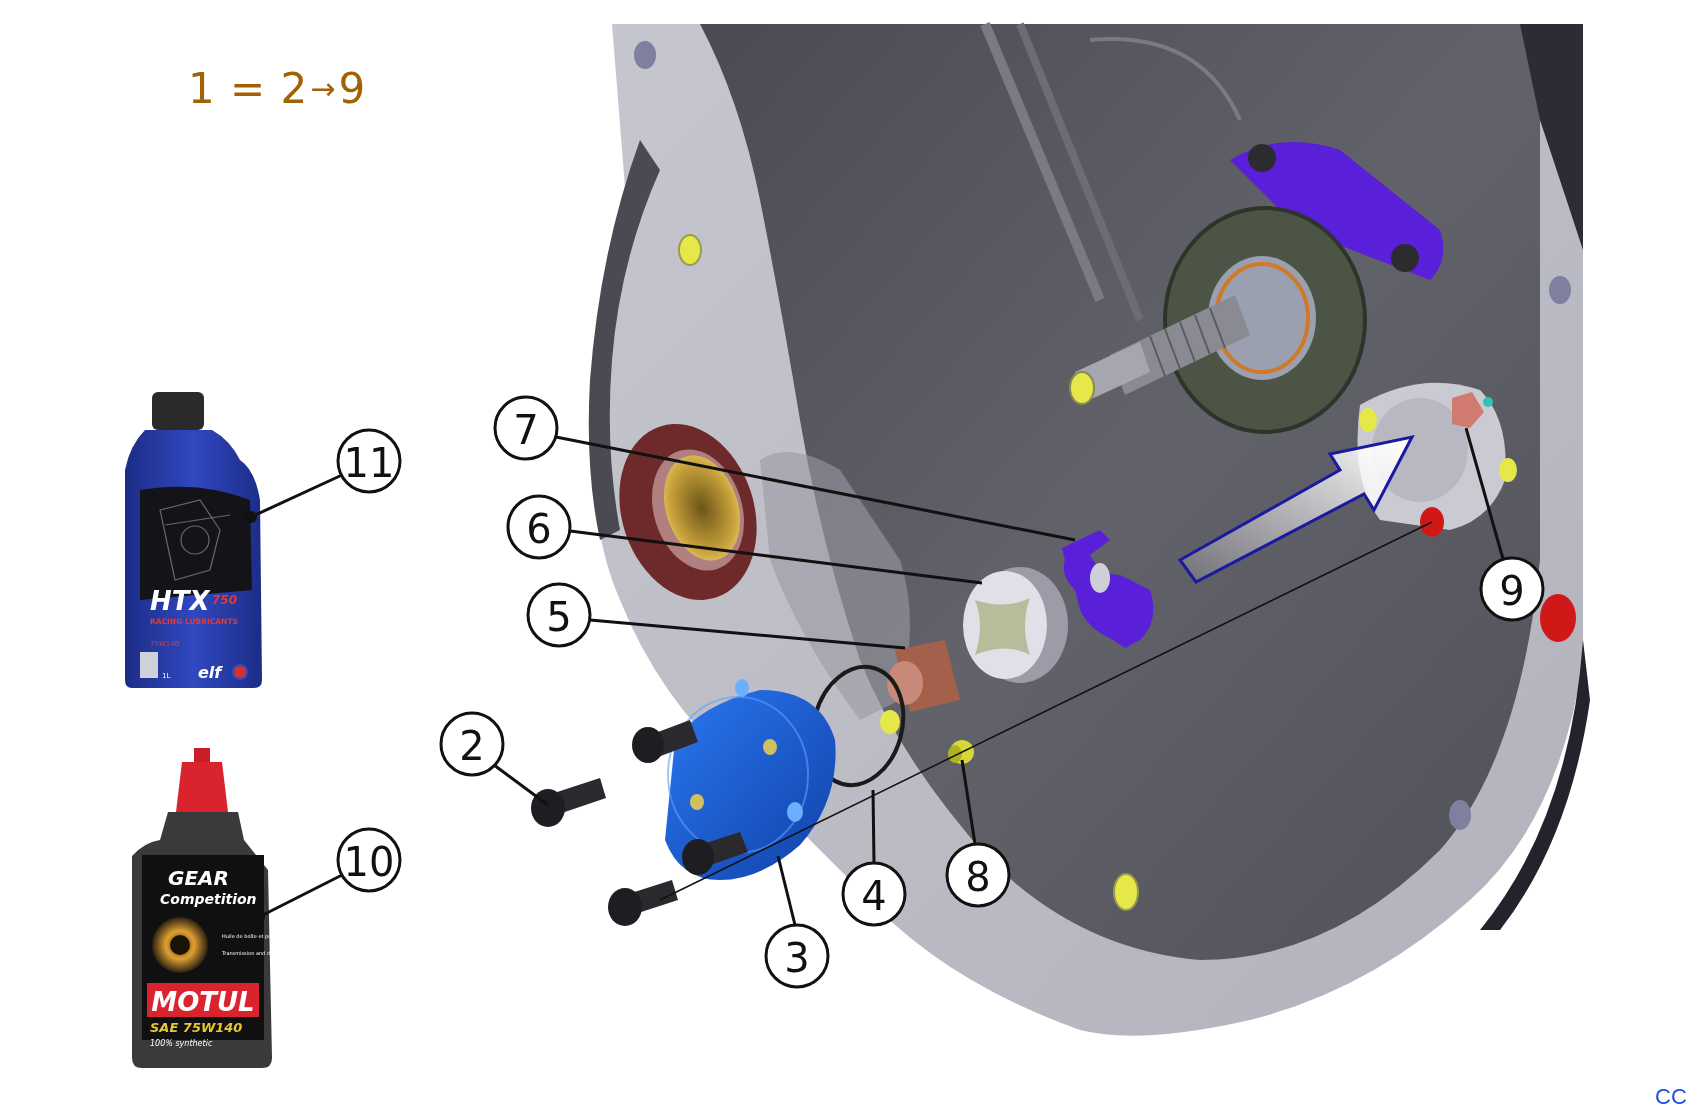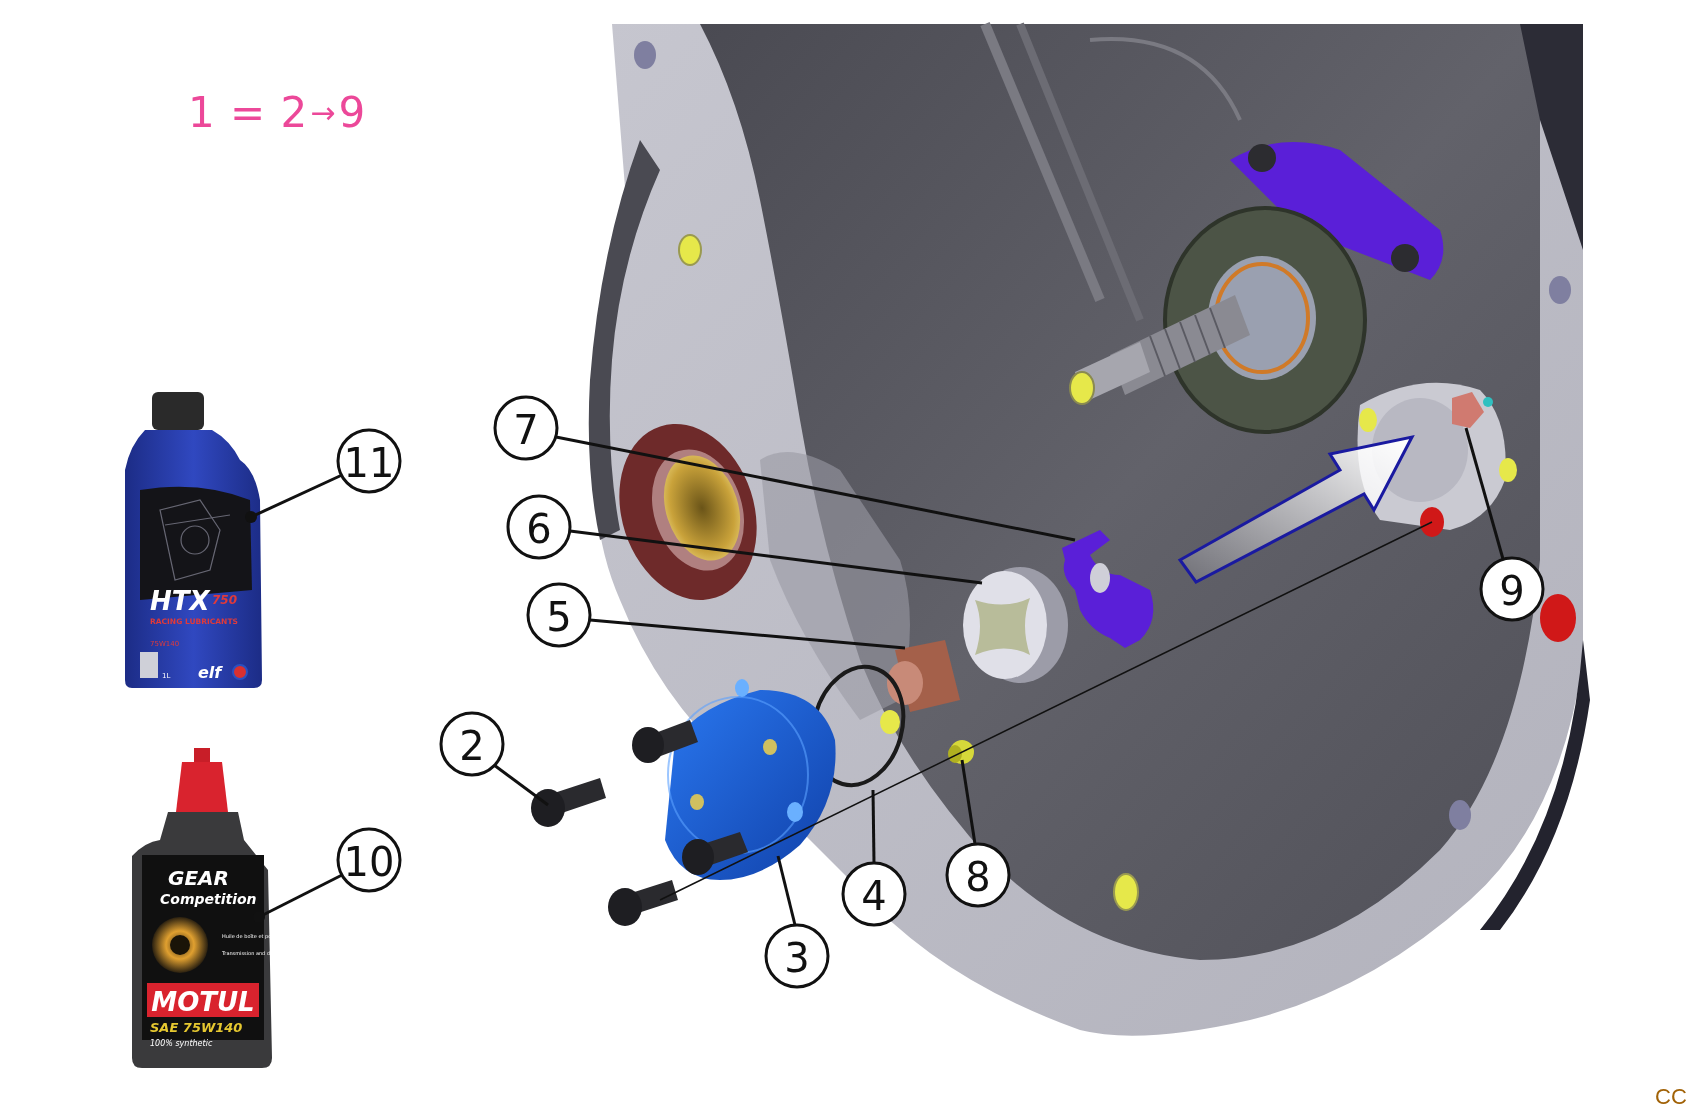--- a/index.html
+++ b/index.html
@@ -1,20 +1,20 @@
 <!DOCTYPE html>
 <html><head>
 <meta charset="utf-8">
 <style>
   html, body { margin: 0; padding: 0; background: #ffffff; }
   body { width: 1700px; height: 1120px; position: relative; overflow: hidden; font-family: "Liberation Sans", sans-serif; }
   #stage { position: absolute; left: 0; top: 0; width: 1700px; height: 1120px; }
-  .formula { position: absolute; left: 188px; top: 88px; font-size: 42px; color: #ec4899; font-family: "DejaVu Sans", sans-serif; letter-spacing: 1px; }
+  .formula { position: absolute; left: 188px; top: 64px; font-size: 42px; color: #a16207; font-family: "DejaVu Sans", sans-serif; letter-spacing: 1px; }
   .formula .arrow { font-size: 30px; margin: 0 2px; position: relative; top: -4px; }
-  .ref-code { position: absolute; left: 1655px; top: 1084px; font-size: 22px; color: #a16207; font-family: "Liberation Sans", sans-serif; }
+  .ref-code { position: absolute; left: 1655px; top: 1084px; font-size: 22px; color: #1d4ed8; font-family: "Liberation Sans", sans-serif; }
   .callout-text { font-family: "DejaVu Sans", sans-serif; font-size: 40px; fill: #111; text-anchor: middle; dominant-baseline: central; }
   .bottle-text { font-family: "DejaVu Sans", sans-serif; font-weight: bold; font-style: italic; }
 </style>
 </head>
 <body>
 
 <div class="formula">
   <span>1 = 2</span><span class="arrow">→</span><span>9</span>
 </div>
 

